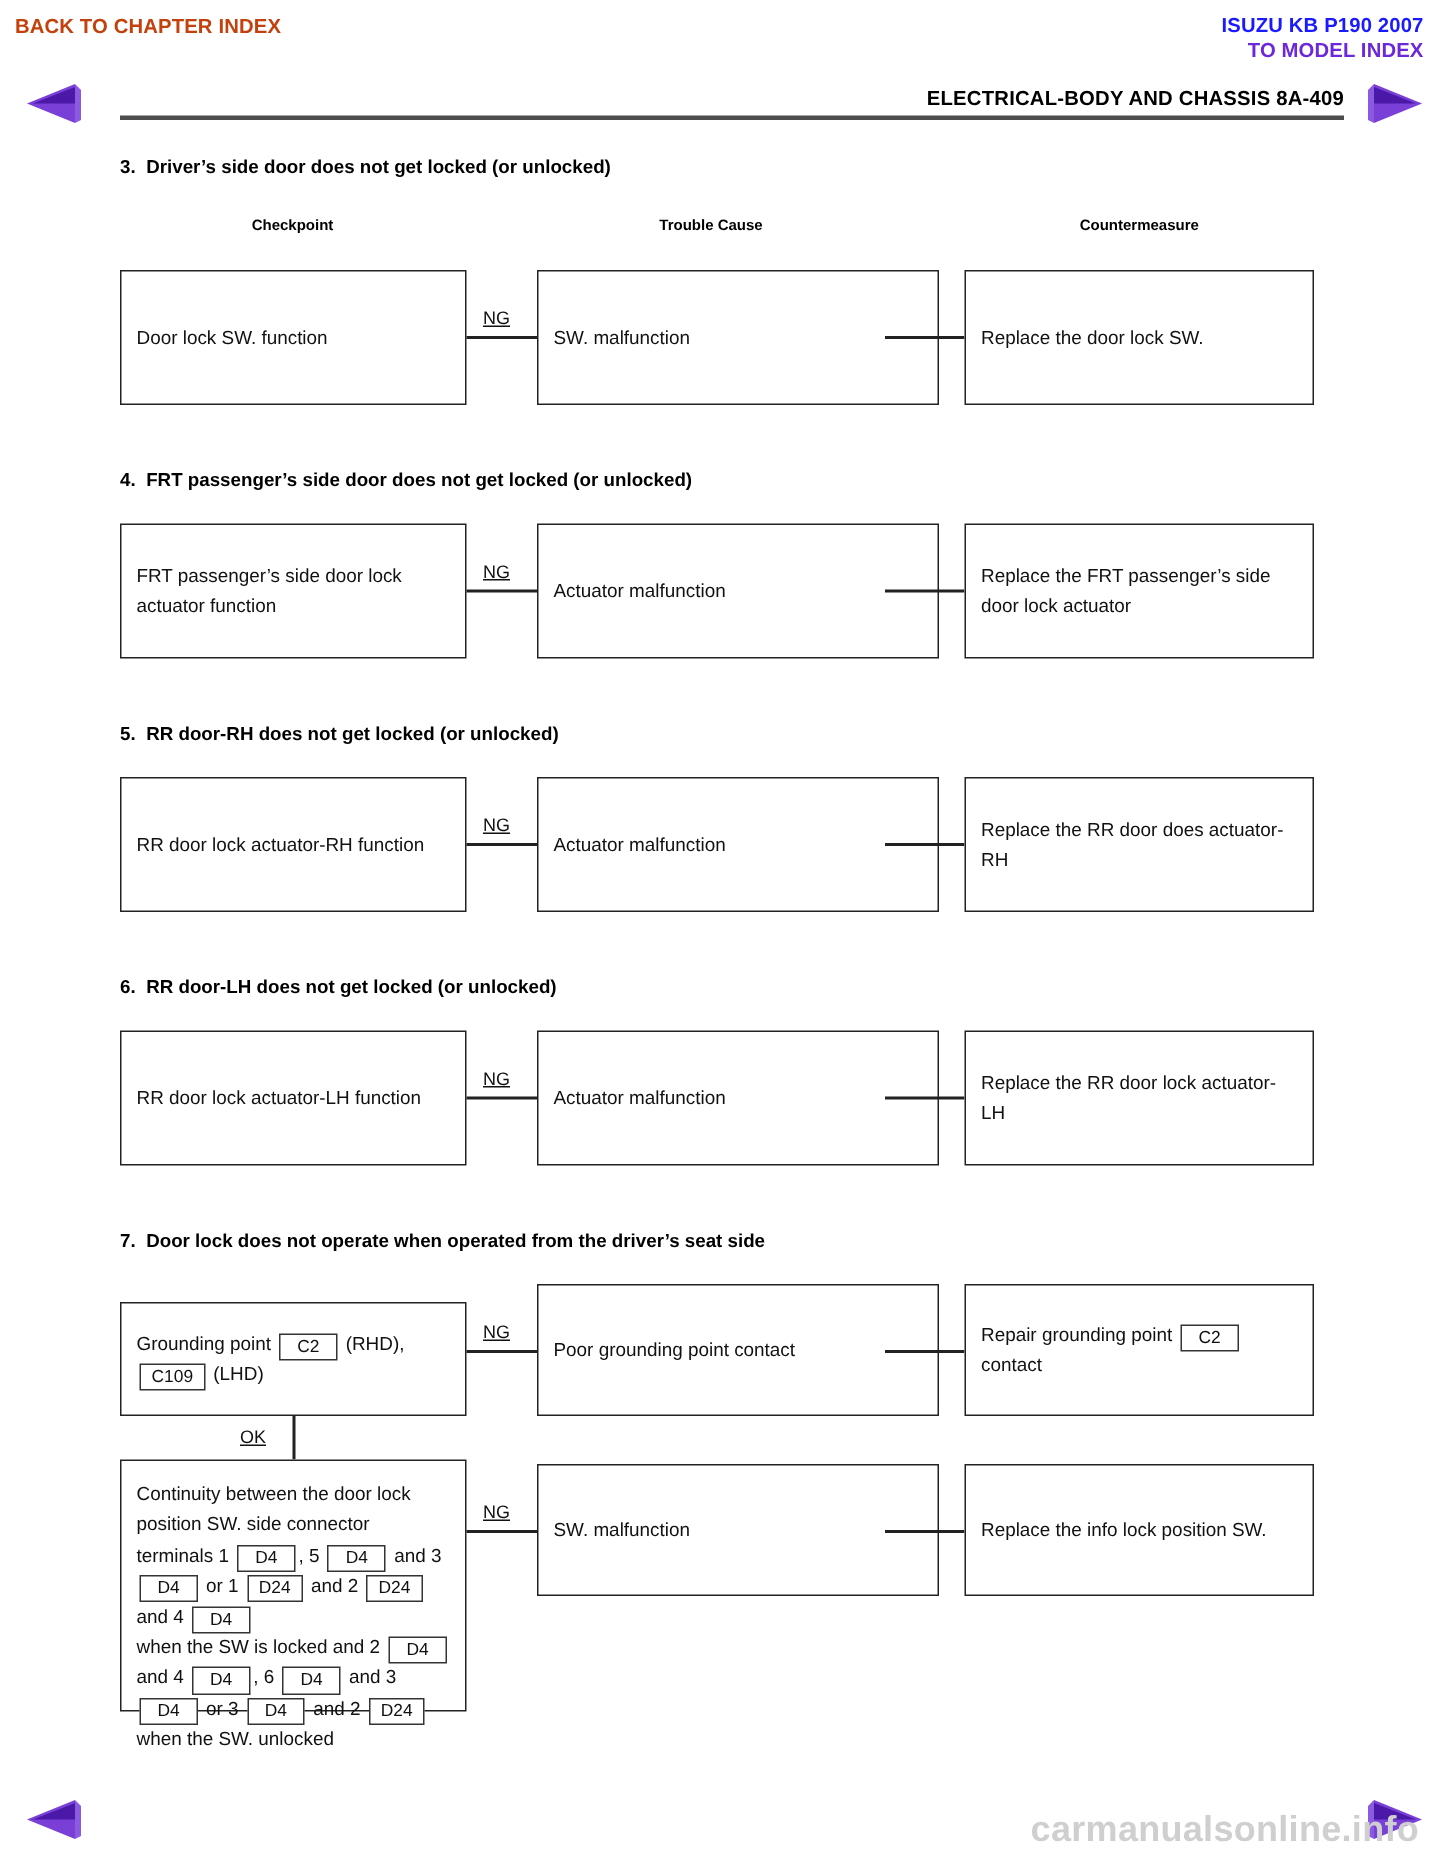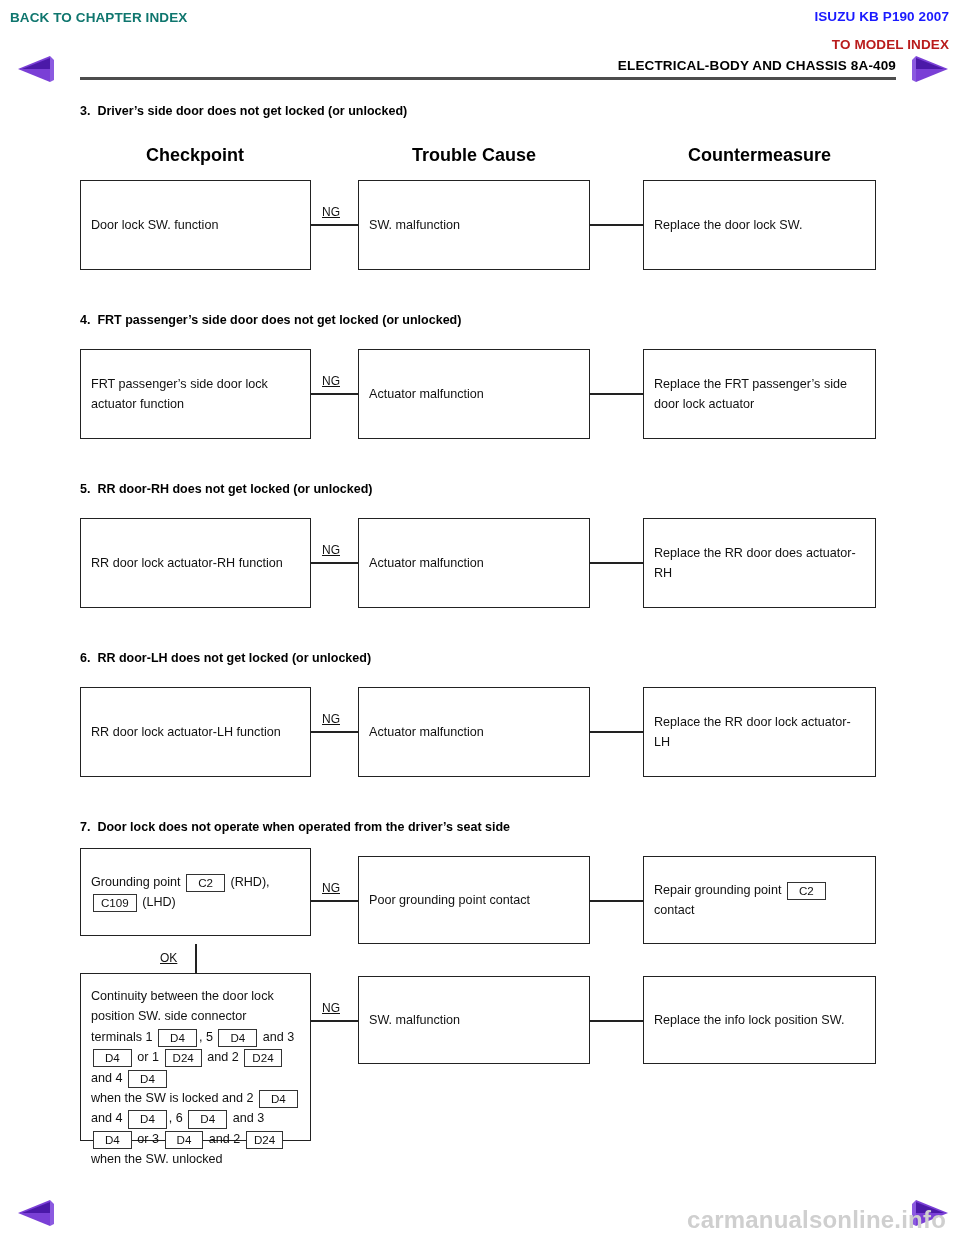--- a/index.html
+++ b/index.html
@@ -23,32 +23,32 @@
     position: absolute;
     font-weight: bold;
     font-size: 13.5px;
     letter-spacing: 0.1px;
     white-space: nowrap;
     cursor: pointer;
   }
   #back-chapter-index {
     left: 10px;
     top: 10px;
-    color: #0f766e;
+    color: #c2410c;
   }
   #model-name {
     right: 11px;
     top: 9px;
     color: #1a1aff;
     text-align: right;
   }
   #to-model-index {
     right: 11px;
-    top: 37px;
-    color: #b91c1c;
+    top: 26px;
+    color: #6d28d9;
     text-align: left;
   }
 
   
   #page-header-title {
     position: absolute;
     right: 64px;
     top: 58px;
     font-size: 13.5px;
     font-weight: bold;
@@ -98,21 +98,21 @@
     font-size: 12.5px;
     font-weight: bold;
     white-space: nowrap;
   }
   .section-heading .num { margin-right: 7px; }
 
   
   .col-title {
     position: absolute;
     top: 145px;
-    font-size: 18px;
+    font-size: 10px;
     font-weight: bold;
     text-align: center;
     white-space: nowrap;
   }
   #col-checkpoint     { left: 80px;  width: 230px; }
   #col-trouble-cause  { left: 358px; width: 232px; }
   #col-countermeasure { left: 643px; width: 233px; }
 
   
   .flow-box {
@@ -122,21 +122,21 @@
     display: flex;
     align-items: center;
     padding: 6px 10px;
   }
   .flow-box .box-text {
     font-size: 12.6px;
     line-height: 1.62;
     color: #111111;
   }
   .col1 { left: 80px;  width: 231px; }
-  .col2 { left: 358px; width: 232px; }
+  .col2 { left: 358px; width: 268px; }
   .col3 { left: 643px; width: 233px; }
 
   
   .connector {
     position: absolute;
     height: 1.6px;
     background: #222222;
   }
   .conn-1-2 { left: 311px; width: 47px; }
   .conn-2-3 { left: 590px; width: 53px; }
@@ -276,21 +276,21 @@
 <div class="connector conn-2-3" style="top:731px"></div>
 
 <div class="flow-box col3" style="top:687px;height:90px">
   <span class="box-text">Replace the RR door lock actuator-LH</span>
 </div>
 
 <div class="section-heading" style="top:820px">
   <span class="num">7.</span><span>Door lock does not operate when operated from the driver’s seat side</span>
 </div>
 
-<div class="flow-box col1" style="top:848px;height:88px">
+<div class="flow-box col1" style="top:868px;height:76px">
   <span class="box-text">Grounding point <span class="chip wide">C2</span> (RHD),<br><span class="chip">C109</span> (LHD)</span>
 </div>
 <div class="connector conn-1-2" style="top:900px"></div>
 <div class="edge-label" style="left:322px;top:881px">NG</div>
 
 <div class="flow-box col2" style="top:856px;height:88px">
   <span class="box-text">Poor grounding point contact</span>
 </div>
 <div class="connector conn-2-3" style="top:900px"></div>
 

